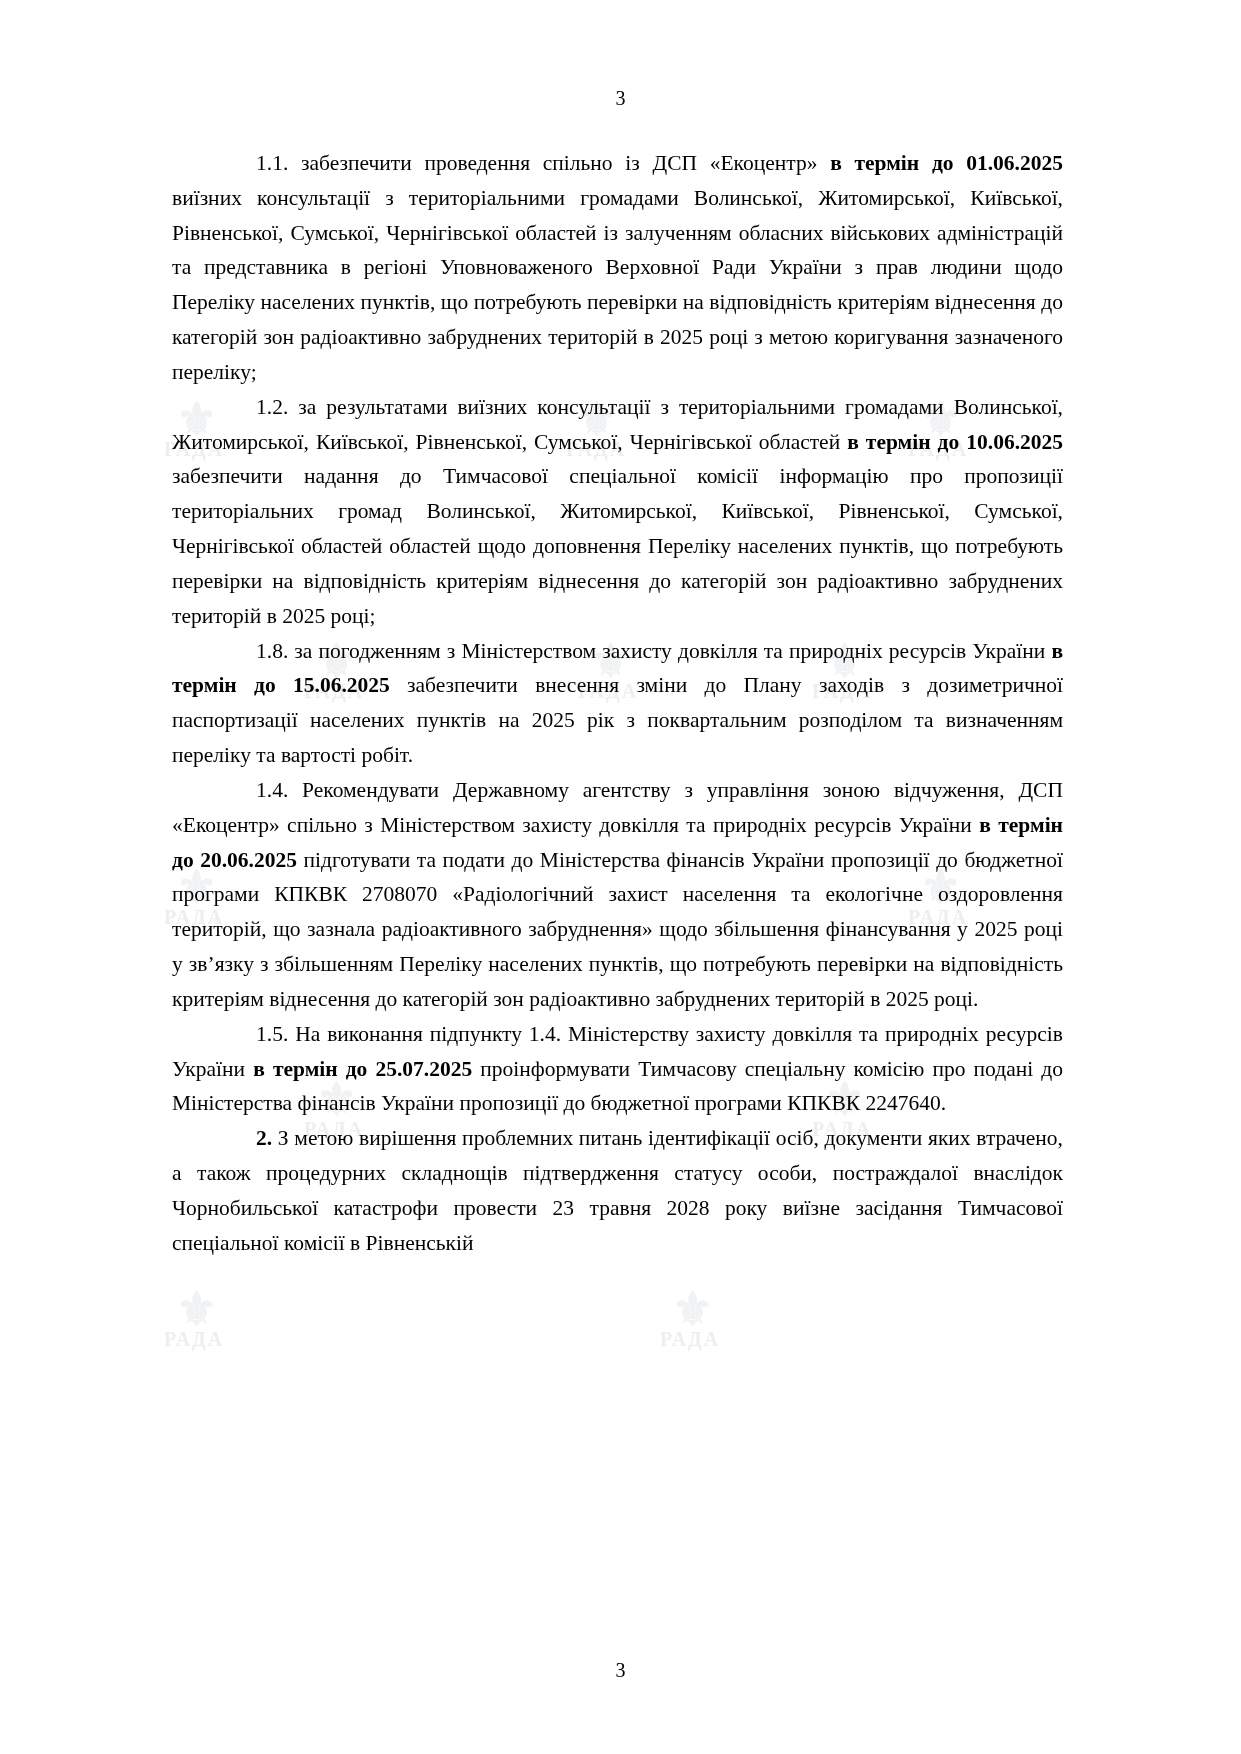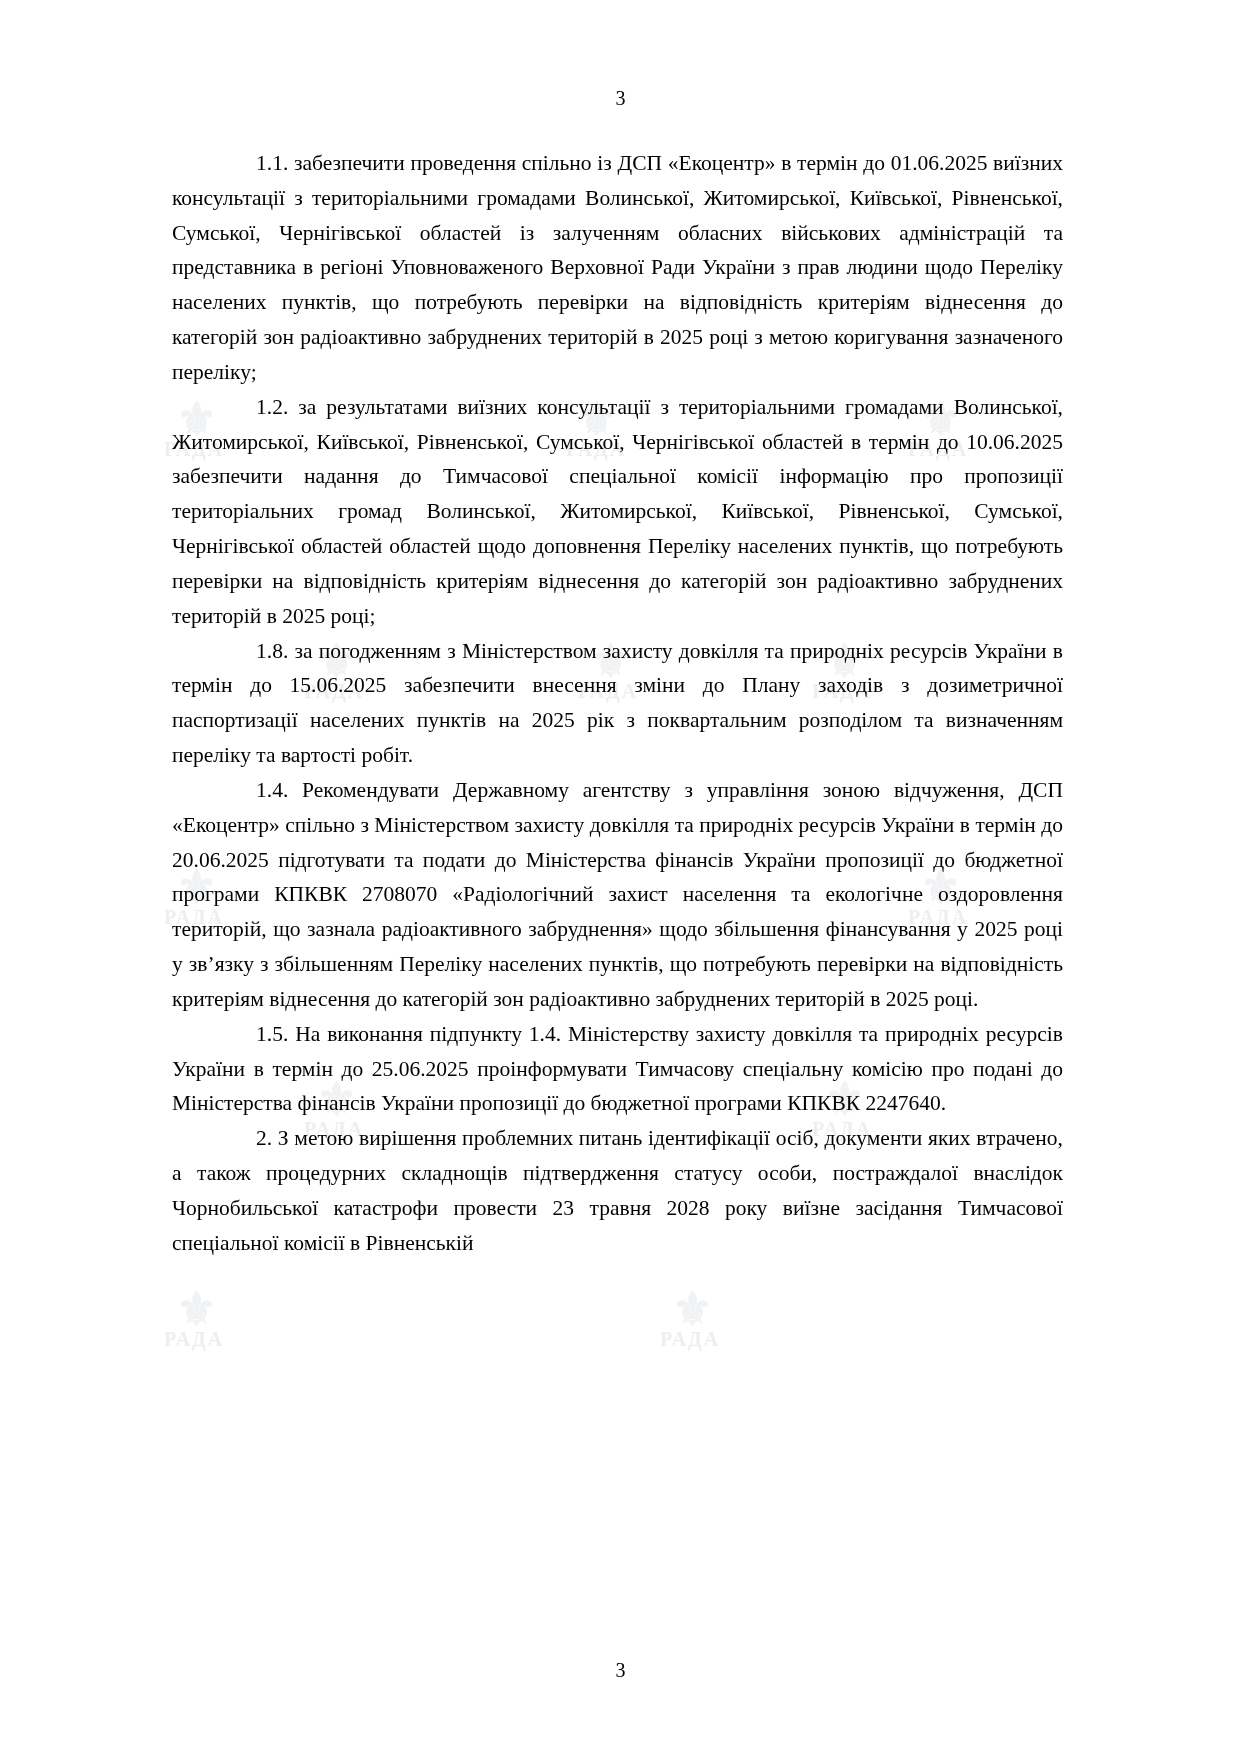--- a/index.html
+++ b/index.html
@@ -63,21 +63,21 @@
   }
   p.para {
     margin: 0;
     text-align: justify;
     text-justify: inter-word;
     font-size: 21.5px;
     line-height: 1.62;
     text-indent: 84px;
     hyphens: none;
   }
-  p.para b { font-weight: 400; }
+  p.para b { font-weight: 700; }
 </style>
 </head>
 <body>
 
 <div class="page">
 
   <div class="watermark-layer">
     <span class="wm crest" style="left:176px;  top:392px;">⚜</span>
     <span class="wm" style="left:164px;  top:438px;">РАДА</span>
     <span class="wm crest" style="left:576px;  top:392px;">⚜</span>
@@ -109,19 +109,19 @@
   </div>
 
   <div class="content">
     <div class="page-number top">3</div>
 
     <div class="body-wrap">
       <p class="para"><span>1.1.  забезпечити проведення спільно із ДСП «Екоцентр» </span><b>в термін до 01.06.2025</b><span> виїзних консультації з територіальними громадами Волинської, Житомирської, Київської, Рівненської, Сумської, Чернігівської областей із залученням обласних військових адміністрацій та представника в регіоні Уповноваженого Верховної Ради України з прав людини щодо Переліку населених пунктів, що потребують перевірки на відповідність критеріям віднесення до категорій зон радіоактивно забруднених територій в 2025 році з метою коригування зазначеного переліку;</span></p>
       <p class="para"><span>1.2.  за результатами виїзних консультації з територіальними громадами Волинської, Житомирської, Київської, Рівненської, Сумської, Чернігівської областей </span><b>в термін до 10.06.2025</b><span> забезпечити надання до Тимчасової спеціальної комісії інформацію про пропозиції територіальних громад Волинської, Житомирської, Київської, Рівненської, Сумської, Чернігівської областей областей щодо доповнення Переліку населених пунктів, що потребують перевірки на відповідність критеріям віднесення до категорій зон радіоактивно забруднених територій в 2025 році;</span></p>
       <p class="para"><span>1.8.  за погодженням з Міністерством захисту довкілля та природніх ресурсів України </span><b>в термін до 15.06.2025</b><span> забезпечити внесення зміни до Плану заходів з дозиметричної паспортизації населених пунктів на 2025 рік з поквартальним розподілом та визначенням переліку та вартості робіт.</span></p>
       <p class="para"><span>1.4.  Рекомендувати Державному агентству з управління зоною відчуження, ДСП «Екоцентр» спільно з Міністерством захисту довкілля та природніх ресурсів України </span><b>в термін до 20.06.2025</b><span> підготувати та подати до Міністерства фінансів України пропозиції до бюджетної програми КПКВК 2708070 «Радіологічний захист населення та екологічне оздоровлення територій, що зазнала радіоактивного забруднення» щодо збільшення фінансування у 2025 році у зв’язку з збільшенням Переліку населених пунктів, що потребують перевірки на відповідність критеріям віднесення до категорій зон радіоактивно забруднених територій в 2025 році.</span></p>
-      <p class="para"><span>1.5.  На виконання підпункту 1.4. Міністерству захисту довкілля та природніх ресурсів України </span><b>в термін до 25.06.2025</b><span> проінформувати Тимчасову спеціальну комісію про подані до Міністерства фінансів України пропозиції до бюджетної програми КПКВК 2247640.</span></p>
+      <p class="para"><span>1.5.  На виконання підпункту 1.4. Міністерству захисту довкілля та природніх ресурсів України </span><b>в термін до 25.07.2025</b><span> проінформувати Тимчасову спеціальну комісію про подані до Міністерства фінансів України пропозиції до бюджетної програми КПКВК 2247640.</span></p>
       <p class="para"><b>2.</b><span>    З метою вирішення проблемних питань ідентифікації осіб, документи яких втрачено, а також процедурних складнощів підтвердження статусу особи, постраждалої внаслідок Чорнобильської катастрофи провести 23 травня 2028 року виїзне засідання Тимчасової спеціальної комісії в Рівненській</span></p>
     </div>
   </div>
 
   <div class="page-number bottom">3</div>
 </div>
 
 </body></html>

